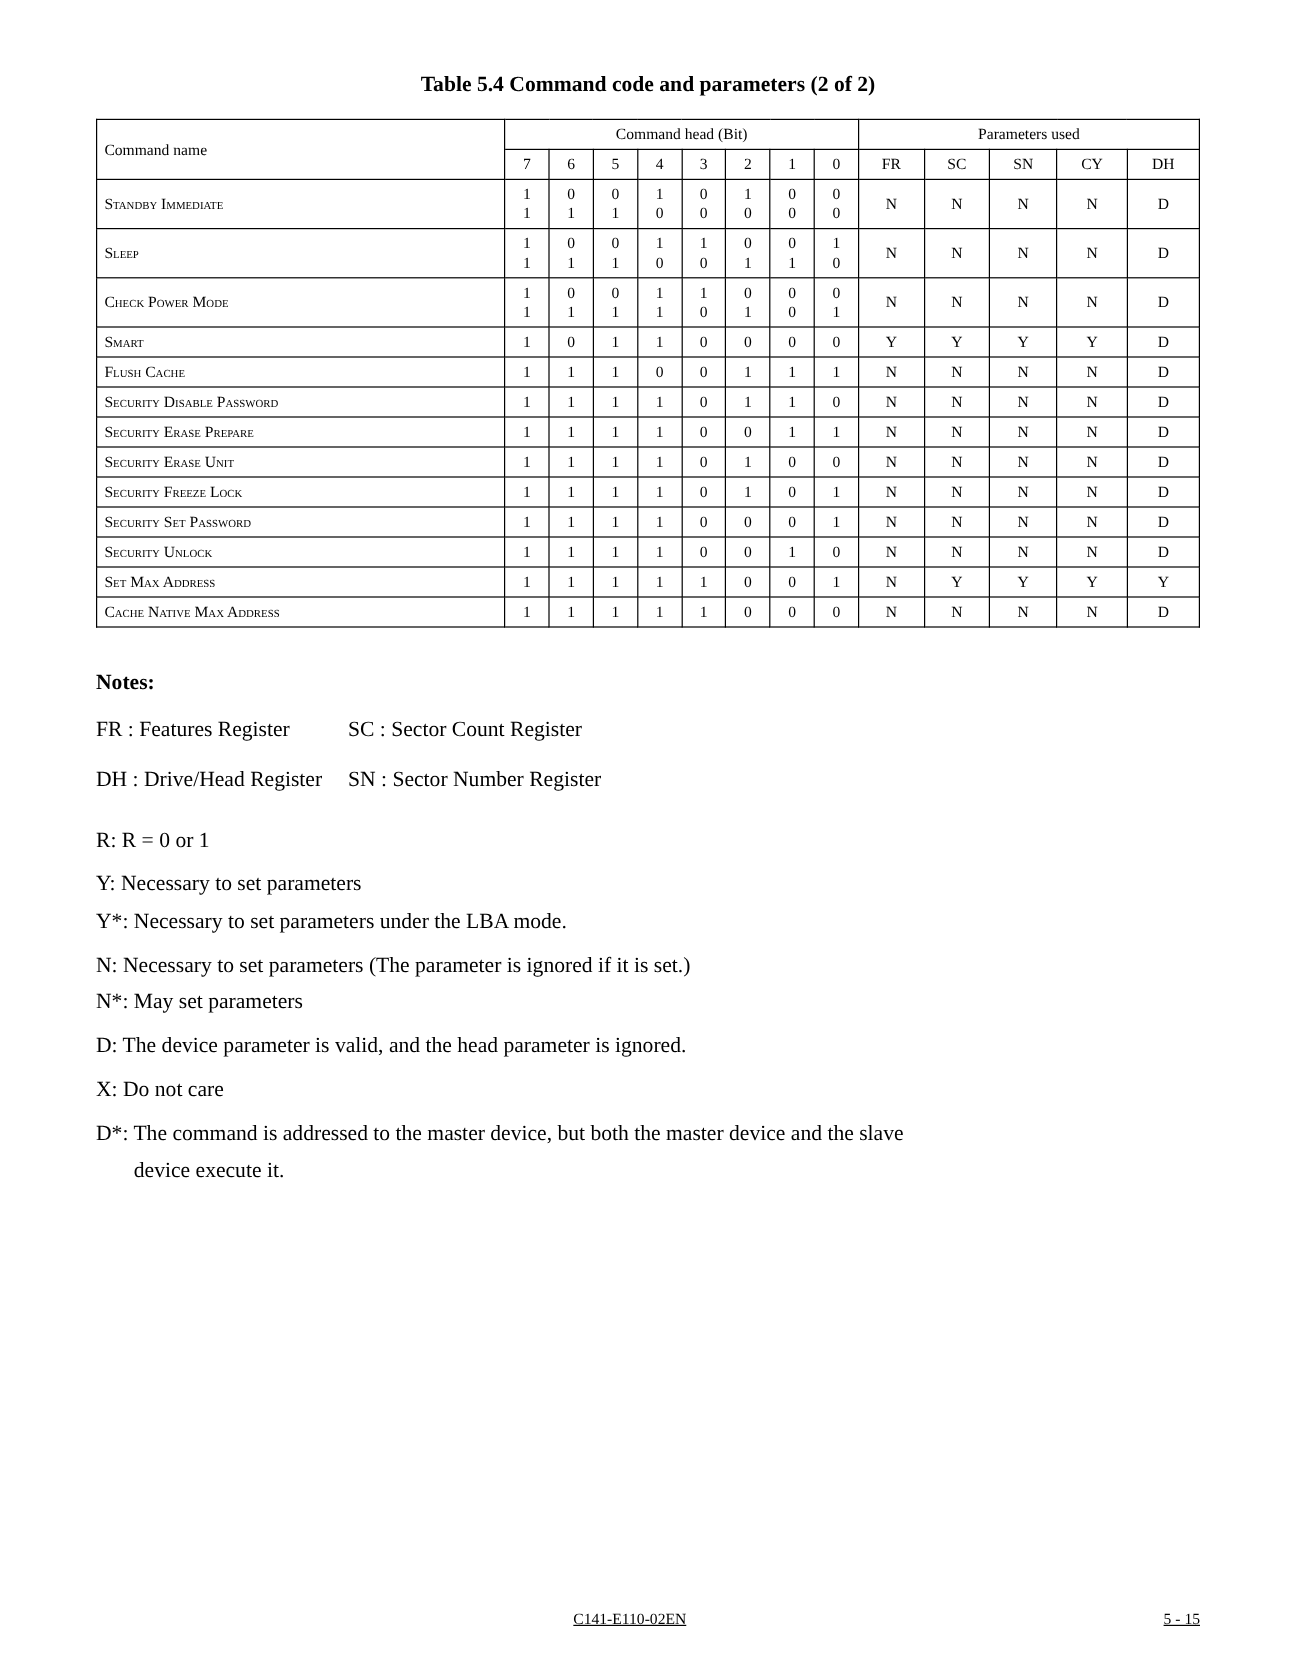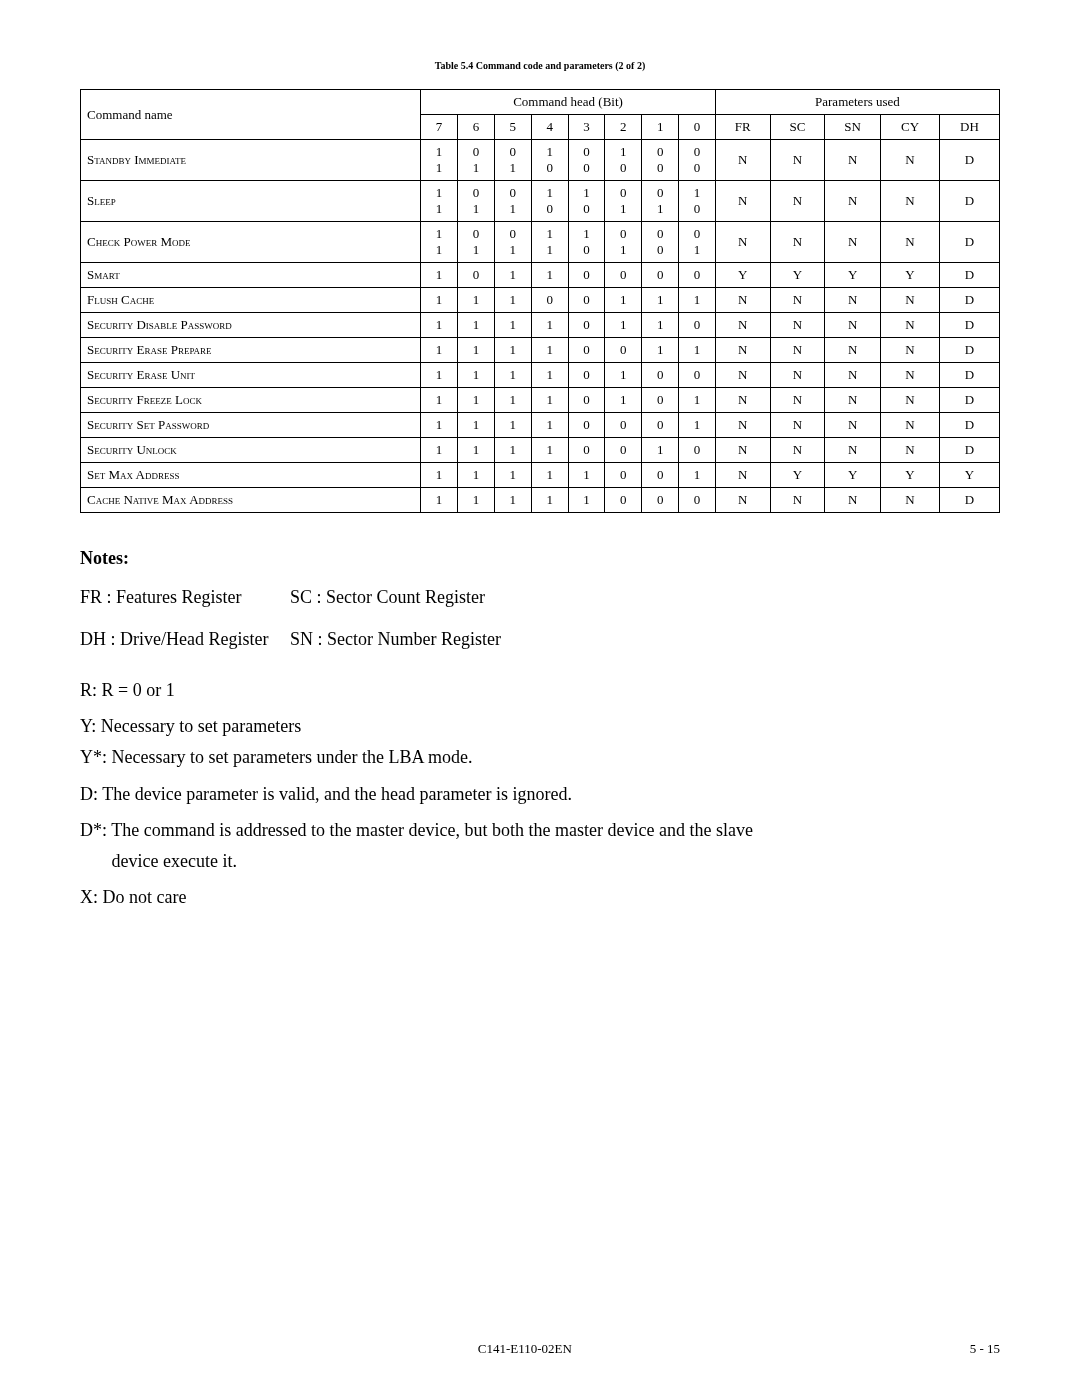--- a/index.html
+++ b/index.html
@@ -10,21 +10,21 @@
       color: #000;
       width: 1080px;
       min-height: 1397px;
       padding: 60px 80px 60px 80px;
     }
 
     .page-title {
       text-align: center;
       font-weight: bold;
       margin-bottom: 18px;
-      font-size: 10px;
+      font-size: 18px;
     }
 
     table {
       border-collapse: collapse;
       width: 100%;
       margin-bottom: 30px;
     }
 
     table th, table td {
       border: 1px solid #000;
@@ -68,20 +68,21 @@
 
     .footer {
       position: absolute;
       bottom: 40px;
       left: 0;
       width: 1080px;
       display: flex;
       justify-content: space-between;
       padding: 0 80px;
       font-size: 13px;
+      text-decoration: underline;
     }
   </style>
 </head>
 <body>
 
 <div class="page-title">Table 5.4    Command code and parameters (2 of 2)</div>
 
 <table>
   <thead>
     <tr>
@@ -323,22 +324,23 @@
   <div class="notes-grid">
     <span>FR : Features Register</span>
     <span>SC : Sector Count Register</span>
     <span>DH : Drive/Head Register</span>
     <span>SN : Sector Number Register</span>
     <span></span>
   </div>
 
   <div class="notes-text">R: R = 0 or 1</div>
   <div class="notes-text">Y:   Necessary to set parameters<br>Y*: Necessary to set parameters under the LBA mode.</div>
+  <div class="notes-text">N:   Necessary to set parameters (The parameter is ignored if it is set.)<br>N*: May set parameters</div>
   <div class="notes-text">D:   The device parameter is valid, and the head parameter is ignored.</div>
+  <div class="notes-text">X:   Do not care</div>
   <div class="notes-text">D*: The command is addressed to the master device, but both the master device and the slave<br>&nbsp;&nbsp;&nbsp;&nbsp;&nbsp;&nbsp;&nbsp;device execute it.</div>
-  <div class="notes-text">X:   Do not care</div>
 </div>
 
 <div class="footer">
   <span></span>
   <span>C141-E110-02EN</span>
   <span>5 - 15</span>
 </div>
 
 </body></html>

